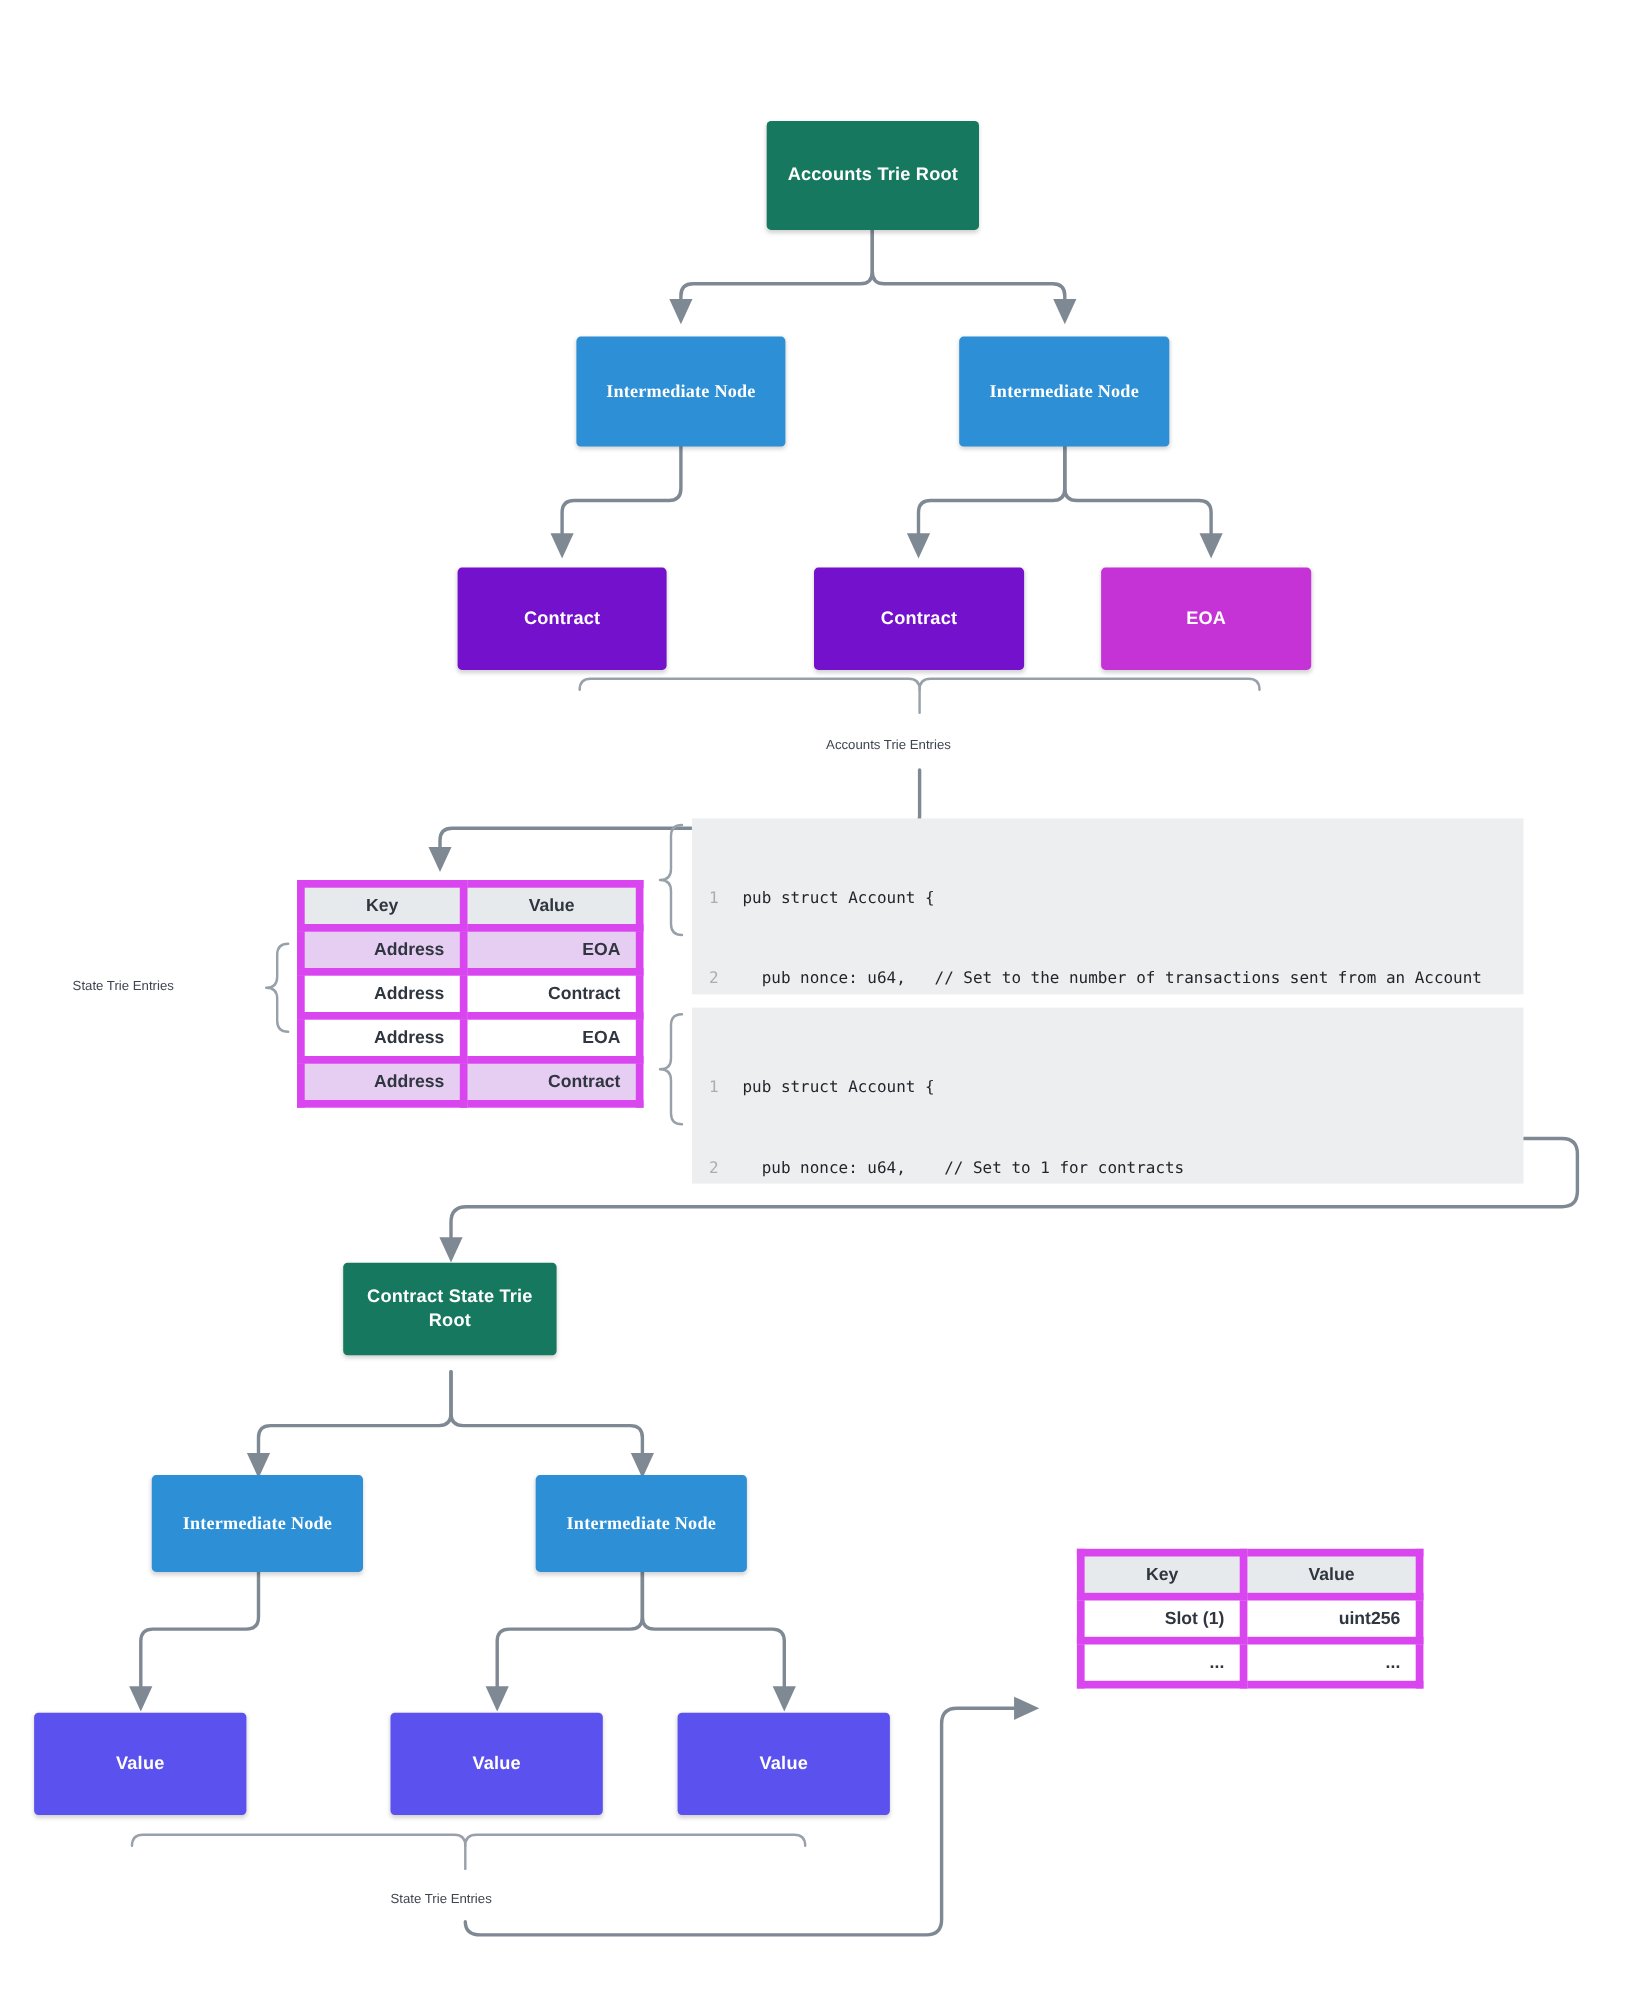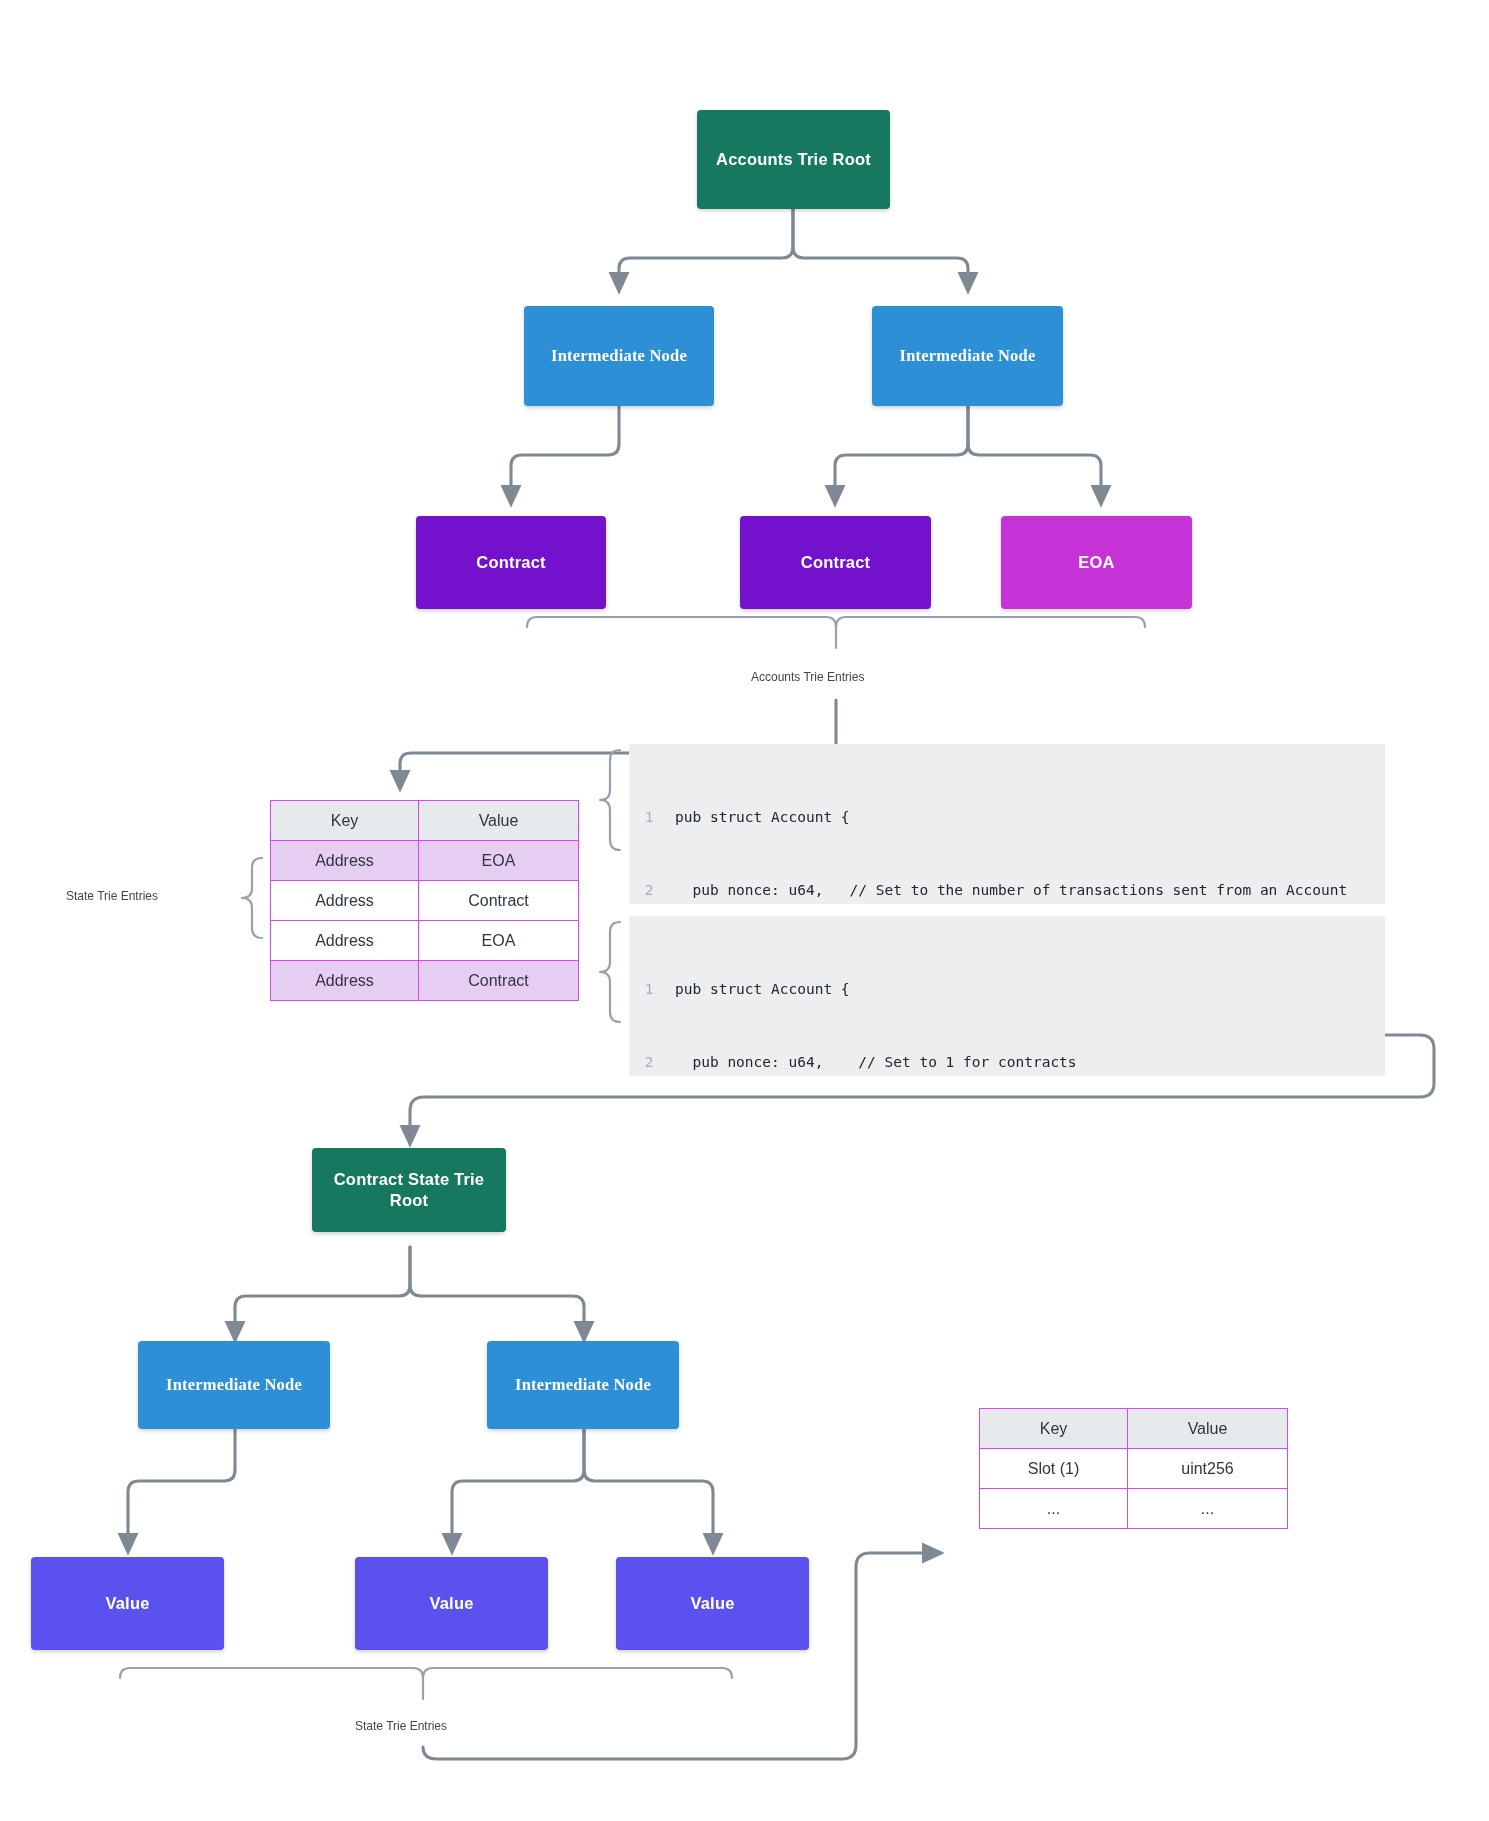--- a/index.html
+++ b/index.html
@@ -55,31 +55,31 @@
 
   
   .kvtable {
     position: absolute;
     border-collapse: collapse;
     background: #ffffff;
     font-size: 16px;
     color: #2f3640;
   }
   .kvtable th, .kvtable td {
-    border: 1px solid #d946ef;
+    border: 7px solid #d946ef;
     height: 40px;
     padding: 0 14px;
-    font-weight: normal;
+    font-weight: bold;
   }
   .kvtable thead th {
     background: #e7eaec;
     text-align: center;
     color: #2f3640;
   }
-  .kvtable tbody td { text-align: center; }
+  .kvtable tbody td { text-align: right; }
   .kvtable tr.hl td { background: #e6cdf2; }
 
   #accounts-table th:nth-child(1),
   #accounts-table td:nth-child(1) { width: 148px; }
   #accounts-table th:nth-child(2),
   #accounts-table td:nth-child(2) { width: 160px; }
 
   #slots-table th:nth-child(1),
   #slots-table td:nth-child(1) { width: 148px; }
   #slots-table th:nth-child(2),

